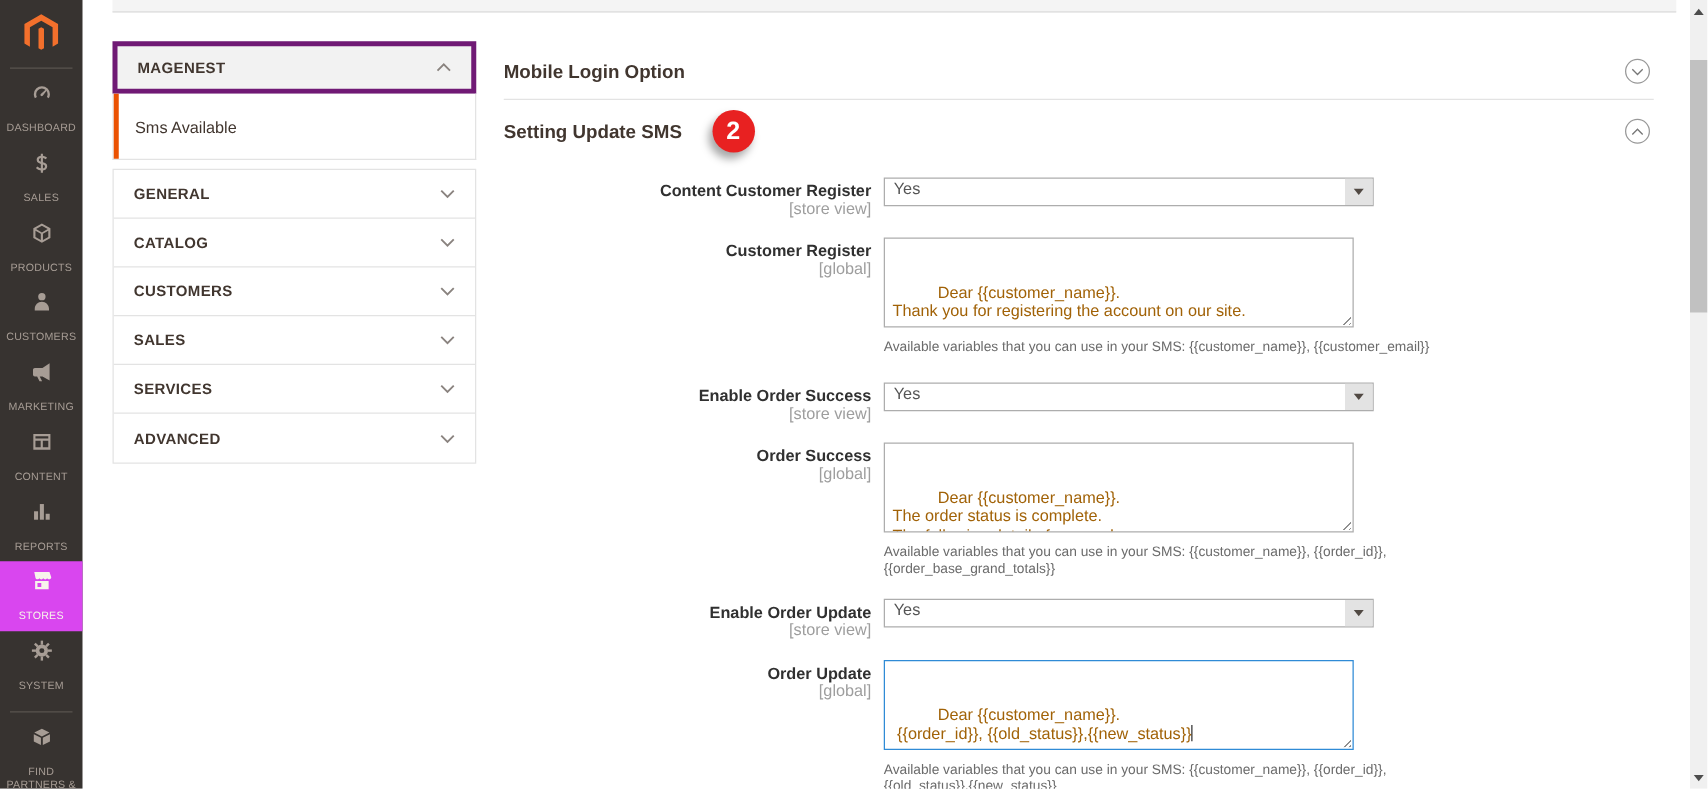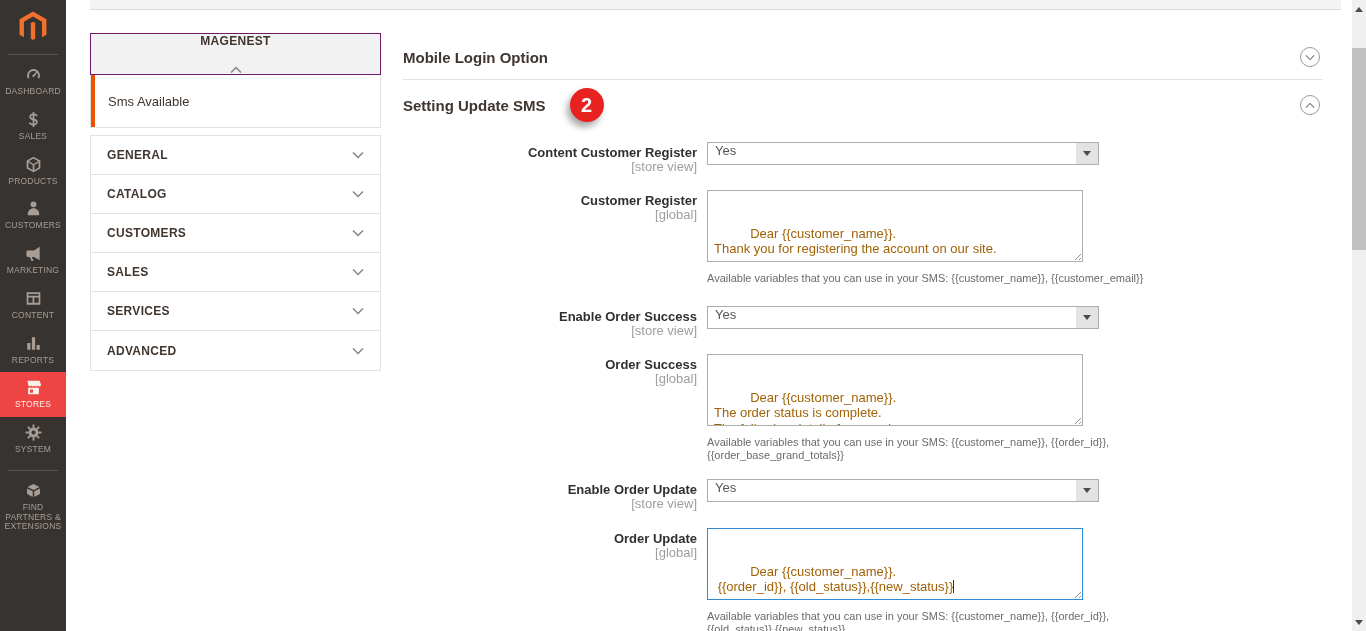--- a/index.html
+++ b/index.html
@@ -17,37 +17,37 @@
   .logo-wrap { height:46px; display:flex; align-items:center; justify-content:center; padding-top:8px; }
   .logo-wrap svg { width:34px; height:34px; }
   .sidebar-divider { border:none; border-top:1px solid #59544e; margin:8px 8px 4px 8px; }
   .nav-item {
     width:66px; padding:6px 2px 7px 2px; display:flex; flex-direction:column;
     align-items:center; cursor:pointer; color:#a79d95;
   }
   .nav-item .nav-ico { width:19px; height:19px; display:block; }
   .nav-item .nav-ico svg { width:19px; height:19px; display:block; fill:currentColor; stroke:none; }
   .nav-label {
-    margin-top:3px; font-size:8.5px; line-height:1.15; text-align:center;
+    margin-top:14px; font-size:8.5px; line-height:1.15; text-align:center;
     letter-spacing:.2px; color:inherit; max-width:62px;
   }
-  .nav-item.active { background:#ef4444; color:#f7f3eb; }
+  .nav-item.active { background:#d946ef; color:#f7f3eb; }
 
   
   .top-strip {
     position:absolute; left:90px; top:0; width:1251px; height:10px;
     background:#f4f4f4; border-bottom:1px solid #dcdcdc;
   }
 
   
   .config-nav { position:absolute; left:90px; top:33px; width:291px; }
   .acc-header {
-    height:42px; background:#f2f2f2; border:1px solid #701a75;
+    height:42px; background:#f2f2f2; border:4px solid #701a75;
     display:flex; align-items:center; justify-content:space-between;
-    padding:0 16px; cursor:pointer;flex-direction:column;
+    padding:0 16px; cursor:pointer;
   }
   .acc-header .acc-title { font-size:12px; font-weight:bold; letter-spacing:.3px; color:#41362f; }
   .vendor-item {
     position:relative; height:53px; background:#fff;
     border:1px solid #e3e3e3; border-top:none;
     display:flex; align-items:center; padding-left:17px; cursor:pointer;
   }
   .vendor-item .active-bar { position:absolute; left:0; top:0; bottom:0; width:4px; background:#eb5202; }
   .vendor-item .vendor-label { font-size:13px; color:#41362f; }
   .section-list { margin-top:7px; border:1px solid #e3e3e3; background:#fff; }

